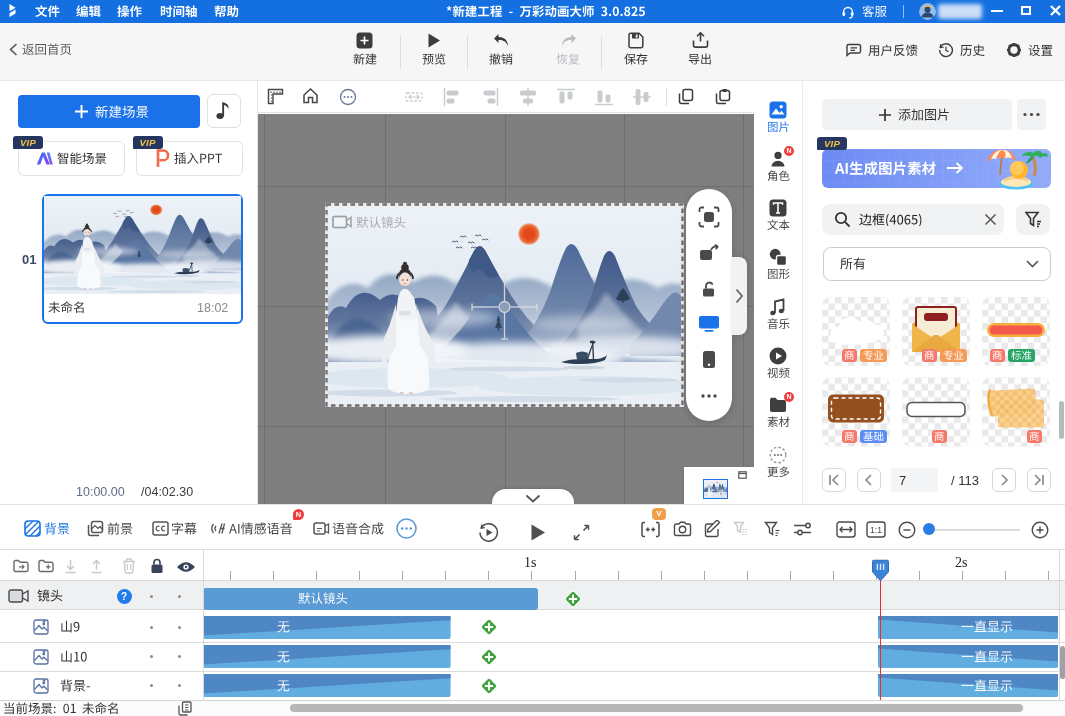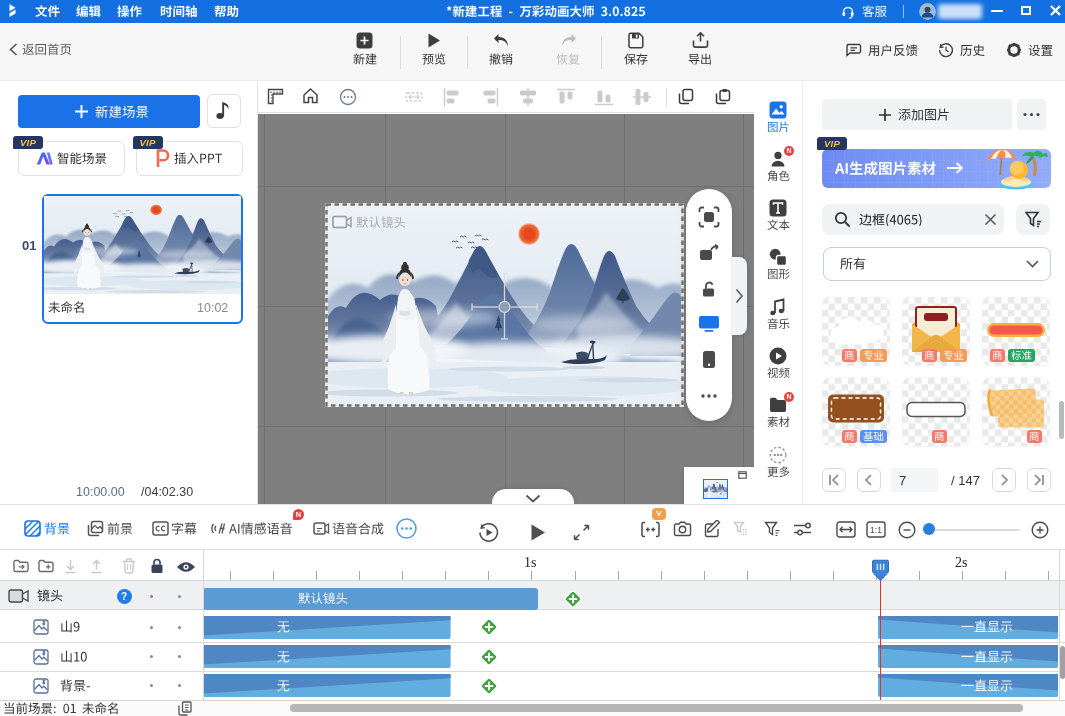--- a/index.html
+++ b/index.html
@@ -371,22 +371,22 @@
         <path d="M81 186 l3.5 0 l1 2.3 l-4.5 0 Z" fill="#d8cdbf"></path>
 </g>
     </svg>
     <svg class="t " width="37.5" height="12.5" viewBox="0 -880 3000 1000" style="position:absolute;left:48.0px;top:301.0px">
       <g fill="#333">
         <path d="M459 -839V-676H133V-602H459V-429H62V-355H416C326 -226 174 -101 34 -39C51 -24 76 5 89 24C221 -44 362 -163 459 -296V80H538V-300C636 -166 778 -42 911 25C924 5 949 -25 966 -40C826 -101 673 -226 581 -355H942V-429H538V-602H874V-676H538V-839Z"></path>
         <path transform="translate(1000)" d="M505 -852C411 -718 219 -591 34 -542C50 -522 68 -491 78 -469C151 -493 226 -529 296 -571V-508H696V-575C765 -532 839 -497 911 -474C924 -496 948 -529 967 -546C808 -586 638 -683 547 -786L565 -809ZM304 -576C378 -622 447 -677 503 -735C555 -677 621 -622 694 -576ZM128 -425V3H197V-82H433V-425ZM197 -358H362V-149H197ZM539 -425V81H612V-357H804V-143C804 -131 800 -127 786 -126C772 -126 724 -126 668 -127C677 -106 687 -78 690 -57C766 -57 813 -57 841 -69C870 -82 877 -103 877 -143V-425Z"></path>
         <path transform="translate(2000)" d="M263 -529C314 -494 373 -446 417 -406C300 -344 171 -299 47 -273C61 -256 79 -224 86 -204C141 -217 197 -233 252 -253V79H327V27H773V79H849V-340H451C617 -429 762 -553 844 -713L794 -744L781 -740H427C451 -768 473 -797 492 -826L406 -843C347 -747 233 -636 69 -559C87 -546 111 -519 122 -501C217 -550 296 -609 361 -671H733C674 -583 587 -508 487 -445C440 -486 374 -536 321 -572ZM773 -42H327V-271H773Z"></path>
       </g>
     </svg>
-    <div class="ab" style="left:197px;top:301px;font:12.5px 'Liberation Sans';color:#8a8a8a">10:02</div>
-    <div class="ab" style="left:22px;top:238px;font:bold 13px 'Liberation Sans';color:#3c4a68">01</div>
+    <div class="ab" style="left:197px;top:301px;font:12.5px 'Liberation Sans';color:#8a8a8a">18:02</div>
+    <div class="ab" style="left:22px;top:252px;font:bold 13px 'Liberation Sans';color:#3c4a68">01</div>
     <div class="ab" style="left:76px;top:485px;font:12.5px 'Liberation Sans';color:#5d6d85">10:00.00</div>
     <div class="ab" style="left:141px;top:485px;font:12.5px 'Liberation Sans';color:#3c3c3c">/04:02.30</div>
     <div class="ab" style="left:258px;top:81px;width:496px;height:32px;background:#fff;border-bottom:1px solid #e2e2e2"></div>
     <svg class="ic" style="left:267px;top:88px" width="17" height="17" viewBox="0 0 17 17" fill="none" stroke="#444" stroke-width="1.4">
 <path d="M1.5 1.5 H15.5 V6 H6 V15.5 H1.5 Z"></path>
       <path d="M4 3.5 v1.5 M7 3.5 v1.5 M10 3.5 v1.5 M13 3.5 v1.5 M3.8 7 h1.5 M3.8 10 h1.5 M3.8 13 h1.5" stroke-width="1.1"></path>
     </svg>
     <svg class="ic" style="left:302px;top:87px" width="17" height="18" viewBox="0 0 17 18" fill="none" stroke="#444" stroke-width="1.5">
 <path d="M2 8 L8.5 2 L15 8 V15.5 H10.5 V10.5 H6.5 V15.5 H2 Z"></path>
     </svg>
@@ -1053,21 +1053,21 @@
     <div class="ab" style="left:822px;top:468px;width:24px;height:24px;background:#fff;border:1px solid #d9d9d9;border-radius:6px"></div>
     <svg class="ic" style="left:827px;top:474px" width="14" height="12" viewBox="0 0 14 12" fill="none" stroke="#8a8a8a" stroke-width="1.7">
       <path d="M3 1 V11 M11 1 L6 6 L11 11"></path>
     </svg>
     <div class="ab" style="left:857px;top:468px;width:24px;height:24px;background:#fff;border:1px solid #d9d9d9;border-radius:6px"></div>
     <svg class="ic" style="left:862px;top:474px" width="14" height="12" viewBox="0 0 14 12" fill="none" stroke="#8a8a8a" stroke-width="1.7">
       <path d="M9 1 L4 6 L9 11"></path>
     </svg>
     <div class="ab" style="left:891px;top:468px;width:47px;height:24px;background:#f4f5f6;border-radius:2px"></div>
     <div class="ab" style="left:899px;top:473px;font:13px 'Liberation Sans';color:#333">7</div>
-    <div class="ab" style="left:951px;top:473px;font:13px 'Liberation Sans';color:#333">/ 147</div>
+    <div class="ab" style="left:951px;top:473px;font:13px 'Liberation Sans';color:#333">/ 113</div>
     <div class="ab" style="left:992px;top:468px;width:24px;height:24px;background:#fff;border:1px solid #d9d9d9;border-radius:6px"></div>
     <svg class="ic" style="left:997px;top:474px" width="14" height="12" viewBox="0 0 14 12" fill="none" stroke="#8a8a8a" stroke-width="1.7">
       <path d="M5 1 L10 6 L5 11"></path>
     </svg>
     <div class="ab" style="left:1027px;top:468px;width:24px;height:24px;background:#fff;border:1px solid #d9d9d9;border-radius:6px"></div>
     <svg class="ic" style="left:1032px;top:474px" width="14" height="12" viewBox="0 0 14 12" fill="none" stroke="#8a8a8a" stroke-width="1.7">
       <path d="M3 1 L8 6 L3 11 M11 1 V11"></path>
     </svg>
     <div class="ab" style="left:803px;top:504px;width:262px;height:1px;background:#e4e4e4"></div>
     <div class="ab" style="left:1059px;top:401px;width:5px;height:38px;background:#b6babf;border-radius:3px"></div>

